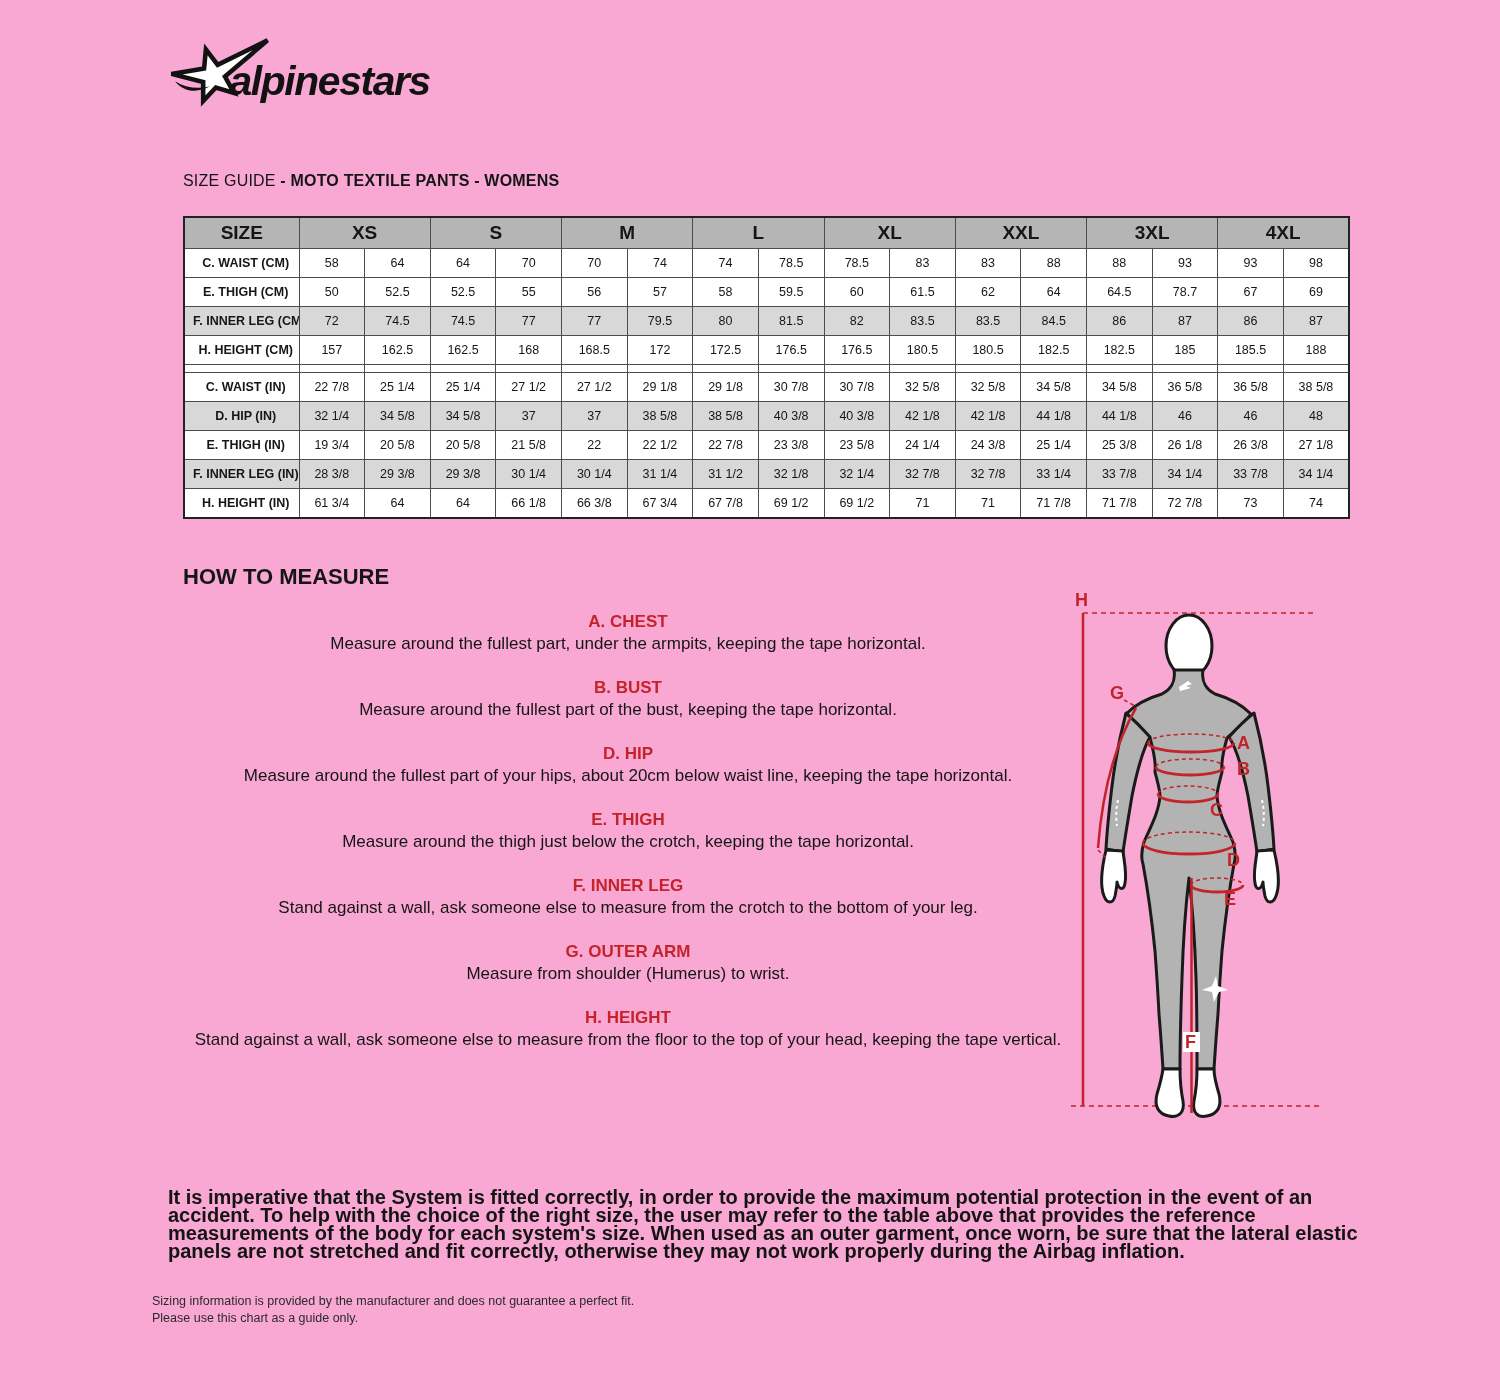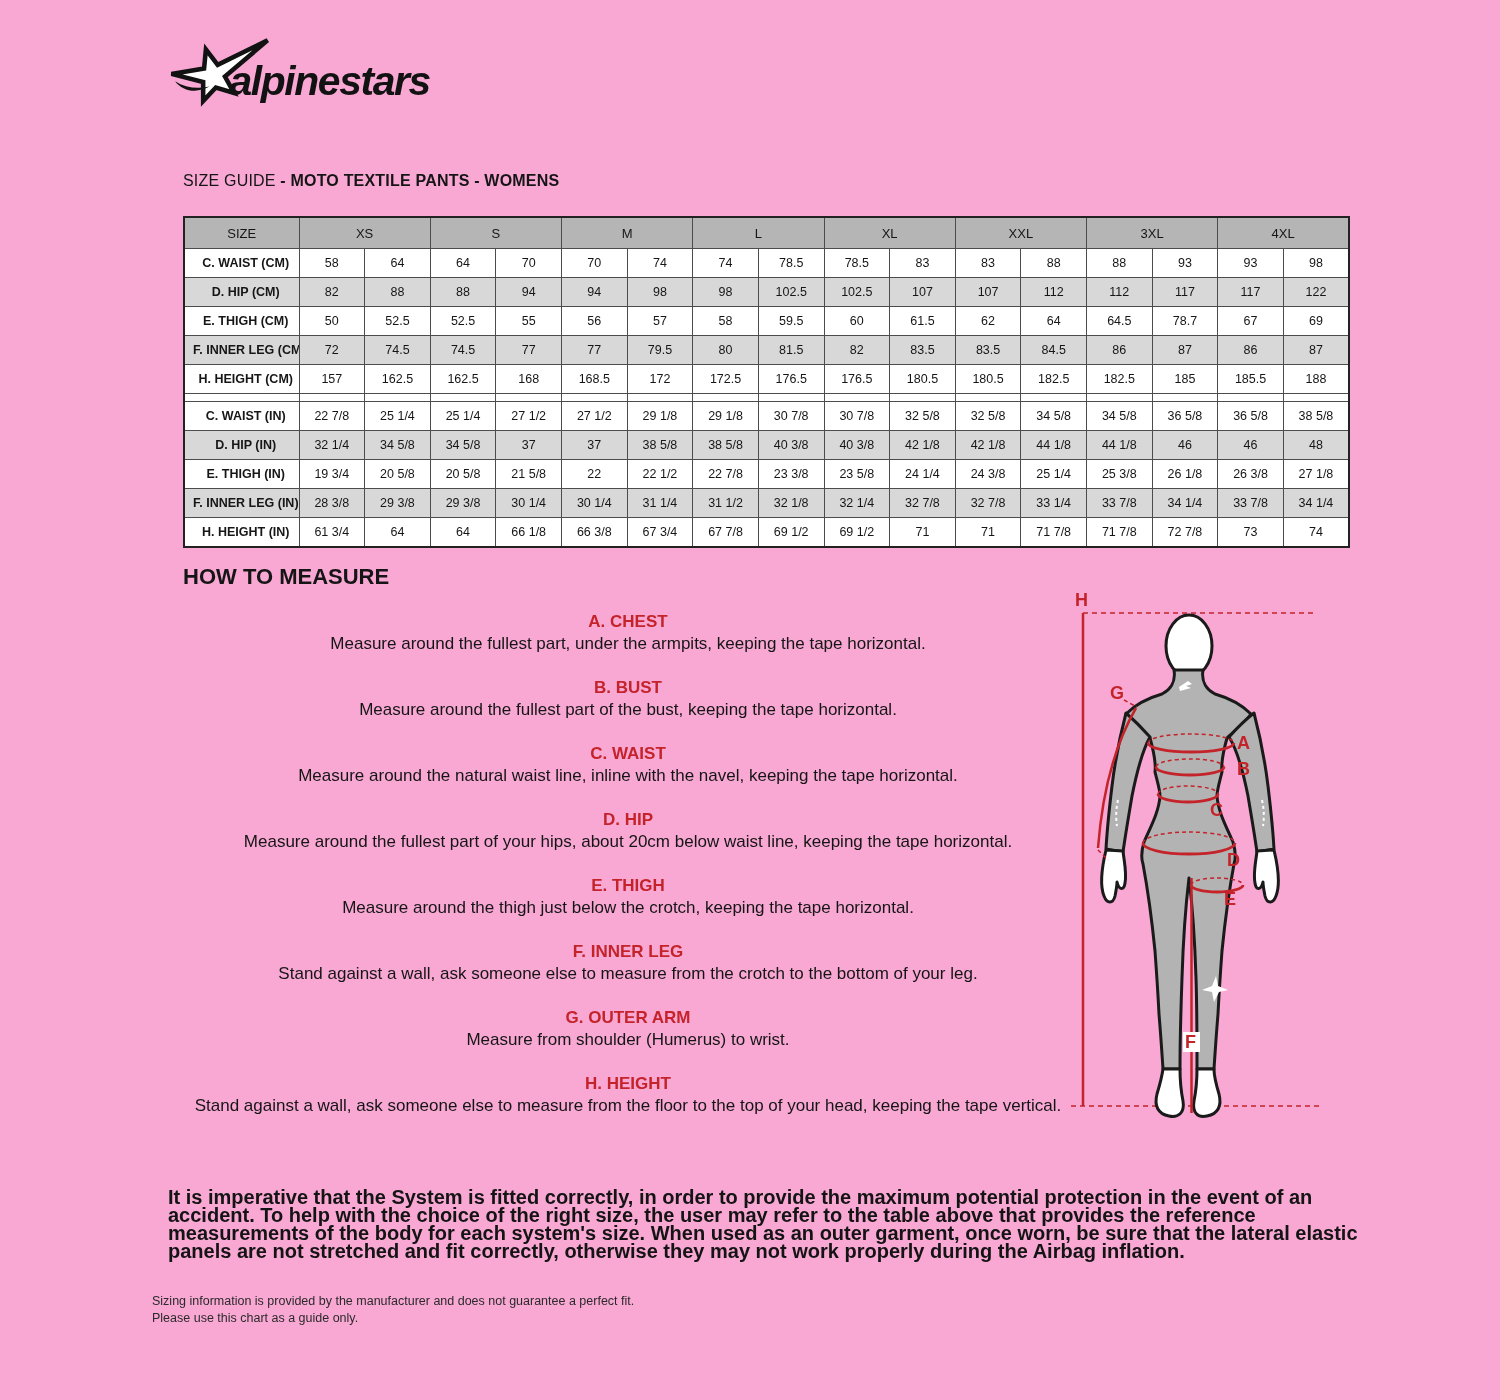--- a/index.html
+++ b/index.html
@@ -12,21 +12,21 @@
   
   .page-title{position:absolute;left:183px;top:172px;font-size:16px;letter-spacing:.2px;color:#151515;}
   .page-title .bold{font-weight:bold;}
   
   .size-table-wrap{position:absolute;left:183px;top:216px;width:1167px;}
   table.size-table{border-collapse:collapse;table-layout:fixed;width:1167px;border:2px solid #222;}
   table.size-table th,table.size-table td{
     border:1px solid #4c4c4c;text-align:center;vertical-align:middle;
     font-size:12.5px;color:#161616;padding:0;overflow:hidden;white-space:nowrap;
   }
-  table.size-table thead th{background:#b5b5b5;height:30px;font-size:13px;font-weight:normal;}
+  table.size-table thead th{background:#b5b5b5;height:30px;font-size:19px;font-weight:bold;}
   table.size-table td{height:28px;background:#fff;}
   table.size-table tr.shade td{background:#d8d8d8;}
   table.size-table td.lbl{text-align:center;padding-left:8px;font-weight:bold;}
   table.size-table tr.gap td{height:7px;background:#fff;}
   
   .htm-title{position:absolute;left:183px;top:564px;font-size:22px;font-weight:bold;color:#151515;}
   .measure-list{position:absolute;left:183px;top:611px;width:890px;}
   .m-item{margin-bottom:22px;text-align:center;}
   .m-label{color:#c4232a;font-weight:bold;font-size:17px;line-height:22px;}
   .m-text{font-size:17px;line-height:22px;color:#151515;}
@@ -86,39 +86,20 @@
             <td>74</td>
             <td>78.5</td>
             <td>78.5</td>
             <td>83</td>
             <td>83</td>
             <td>88</td>
             <td>88</td>
             <td>93</td>
             <td>93</td>
             <td>98</td>
-          </tr>
-          <tr class="shade">
-            <td class="lbl">D. HIP (CM)</td>
-            <td>82</td>
-            <td>88</td>
-            <td>88</td>
-            <td>94</td>
-            <td>94</td>
-            <td>98</td>
-            <td>98</td>
-            <td>102.5</td>
-            <td>102.5</td>
-            <td>107</td>
-            <td>107</td>
-            <td>112</td>
-            <td>112</td>
-            <td>117</td>
-            <td>117</td>
-            <td>122</td>
           </tr>
           <tr>
             <td class="lbl">E. THIGH (CM)</td>
             <td>50</td>
             <td>52.5</td>
             <td>52.5</td>
             <td>55</td>
             <td>56</td>
             <td>57</td>
             <td>58</td>
@@ -291,24 +272,20 @@
   <div class="htm-title">HOW TO MEASURE</div>
 
   <div class="measure-list">
     <div class="m-item">
       <div class="m-label">A. CHEST</div>
       <div class="m-text">Measure around the fullest part, under the armpits, keeping the tape horizontal.</div>
     </div>
     <div class="m-item">
       <div class="m-label">B. BUST</div>
       <div class="m-text">Measure around the fullest part of the bust, keeping the tape horizontal.</div>
-    </div>
-    <div class="m-item">
-      <div class="m-label">C. WAIST</div>
-      <div class="m-text">Measure around the natural waist line, inline with the navel, keeping the tape horizontal.</div>
     </div>
     <div class="m-item">
       <div class="m-label">D. HIP</div>
       <div class="m-text">Measure around the fullest part of your hips, about 20cm below waist line, keeping the tape horizontal.</div>
     </div>
     <div class="m-item">
       <div class="m-label">E. THIGH</div>
       <div class="m-text">Measure around the thigh just below the crotch, keeping the tape horizontal.</div>
     </div>
     <div class="m-item">

